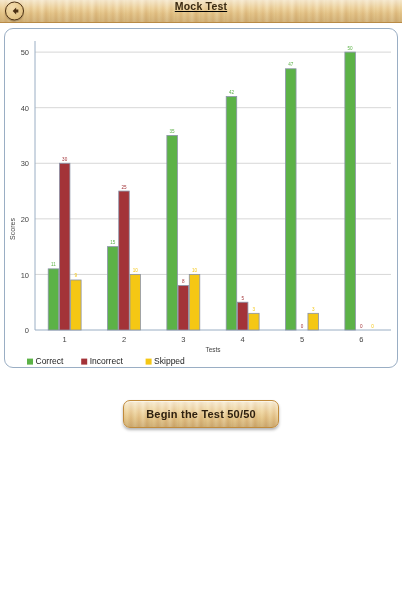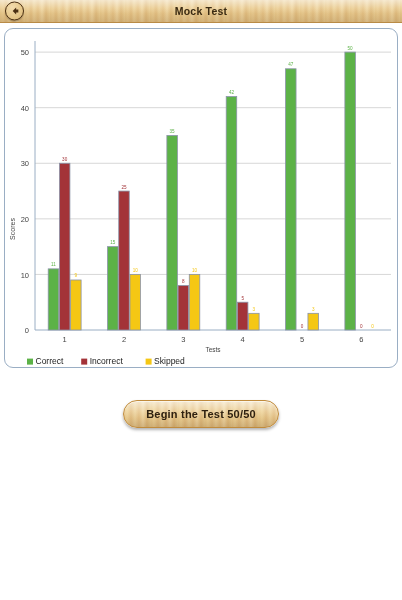--- a/index.html
+++ b/index.html
@@ -16,21 +16,21 @@
     background:
       linear-gradient(to bottom,
         rgba(255,255,255,.55) 0%,
         rgba(255,255,255,.10) 38%,
         rgba(150,100,40,.10) 62%,
         rgba(120,78,30,.22) 100%),
       repeating-linear-gradient(90deg,
         #e8c98c 0px,#eccf95 3px,#e4c184 6px,#edd39b 9px,
         #e6c488 13px,#f0d8a4 17px,#e2bf82 21px,#ecd197 25px);
     border-bottom:1px solid #b98b46;
-    display:flex;align-items:center;justify-content:center;
+    display:flex;align-items:flex-start;justify-content:center;text-decoration:underline;
   }
   .titlebar-text{
     font-size:10.5px;font-weight:bold;color:#3a2a12;
     letter-spacing:.2px;
   }
   .back-btn{
     position:absolute;left:5px;top:50%;transform:translateY(-50%);
     width:17px;height:17px;border-radius:50%;
     border:1.6px solid #4a2f12;
     background:
@@ -55,21 +55,21 @@
   .chart-svg{display:block;}
 
   
   .btn-wrap{
     margin-top:32px;
     display:flex;justify-content:center;
   }
   .begin-btn{
     padding:7px 22px;
     border:1px solid #c08b3c;
-    border-radius:14px;
+    border-radius:7px;
     background:
       linear-gradient(to bottom,
         rgba(255,255,255,.60) 0%,
         rgba(255,255,255,.14) 40%,
         rgba(160,110,45,.10) 66%,
         rgba(125,82,30,.26) 100%),
       repeating-linear-gradient(90deg,
         #e9ca8e 0px,#efd59b 3px,#e3c085 7px,#eed59f 11px,
         #e5c287 15px,#f1d9a7 19px,#e1bd80 23px,#ead096 27px);
     box-shadow:0 2px 3px rgba(0,0,0,.30), inset 0 1px 0 rgba(255,255,255,.55);

